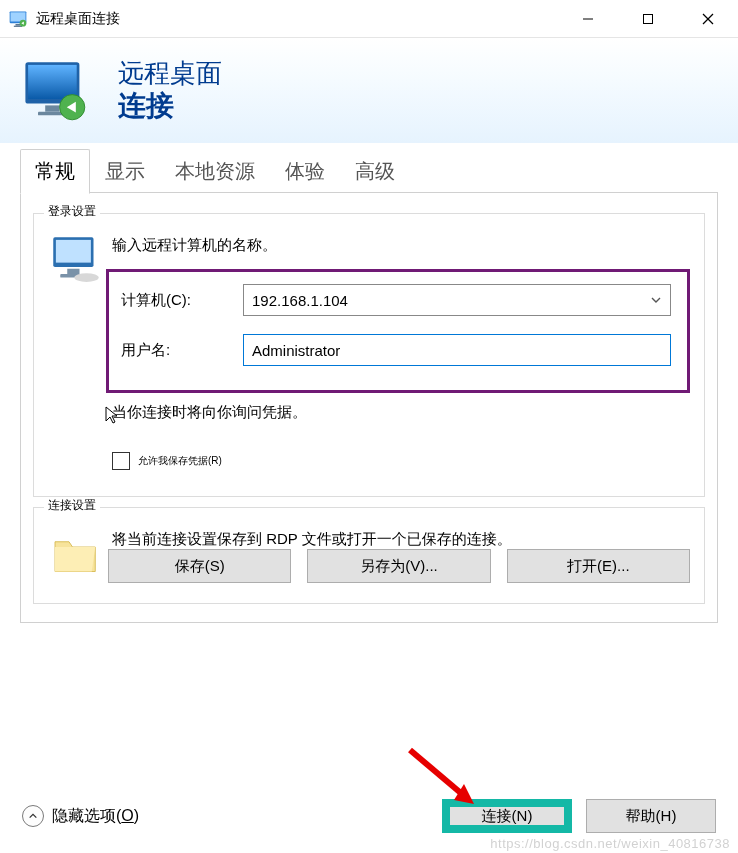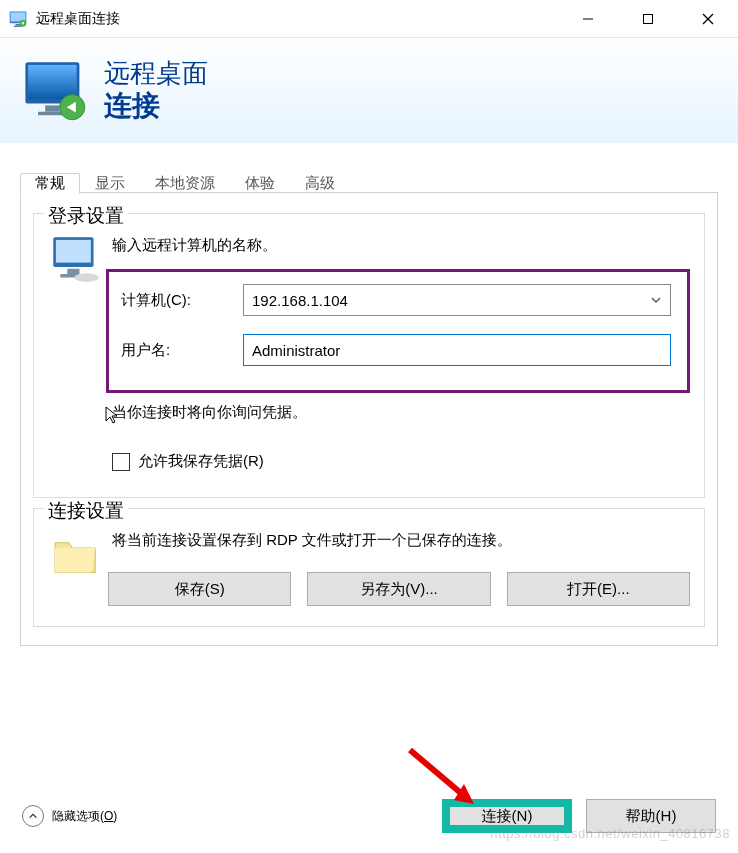--- a/index.html
+++ b/index.html
@@ -8,73 +8,73 @@
     
     .titlebar { height: 38px; display: flex; align-items: center; padding: 0 0 0 8px; border-bottom: 1px solid #e5e5e5; gap: 17px; }
     .titlebar-left { display: flex; align-items: center; gap: 8px; flex: 1; }
     .titlebar-icon svg { width: 20px; height: 20px; display: block; }
     .titlebar-title { font-size: 14px; }
     .win-controls { display: flex; height: 100%; }
     .win-btn { width: 60px; height: 100%; display: flex; align-items: center; justify-content: center; font-size: 14px; color: #333; cursor: pointer; }
     .win-btn svg { width: 12px; height: 12px; }
 
     
-    .banner { height: 105px; background: linear-gradient(to bottom, #ffffff 0%, #f5fbff 40%, #e6f3fe 100%); display: flex; align-items: center; padding: 0 20px; gap: 12px; }
+    .banner { height: 105px; background: linear-gradient(to bottom, #ffffff 0%, #f5fbff 40%, #e6f3fe 100%); display: flex; align-items: center; padding: 0 20px; gap: 26px; }
     .banner-icon svg { width: 72px; height: 72px; display: block; }
     .banner-text .line1 { font-size: 26px; color: #003b8f; font-weight: 400; }
     .banner-text .line2 { font-size: 28px; color: #003b8f; font-weight: 700; margin-top: -4px; }
 
     
     .main { padding: 16px 20px 12px 20px; }
     .tabs { display: flex; align-items: flex-end; position: relative; height: 34px; margin-bottom: 0; }
     .tabs::after { content: ""; position: absolute; left: 0; right: 0; bottom: 0; height: 1px; background: #d0d0d0; z-index: 0; }
-    .tab { padding: 0 14px; font-size: 15px; color: #555; cursor: pointer; border: 1px solid transparent; border-bottom: none; position: relative; z-index: 1; background: transparent; }
+    .tab { padding: 8px 14px; font-size: 20px; color: #555; cursor: pointer; border: 1px solid transparent; border-bottom: none; position: relative; z-index: 1; background: transparent; }
     .tab.active { color: #000; border-color: #d0d0d0; background: #fff; border-bottom: 1px solid #fff; margin-bottom: -1px; border-radius: 2px 2px 0 0; }
     .tab-body { border: 1px solid #d0d0d0; border-top: none; background: #fff; padding: 10px 12px 18px 12px; }
 
     
     .group { border: 1px solid #dcdcdc; background: #fff; padding: 18px 14px 20px 14px; position: relative; margin-top: 10px; }
-    .group-label { position: absolute; top: -11px; left: 10px; background: #fff; padding: 0 4px; font-size: 19px; }
+    .group-label { position: absolute; top: -11px; left: 10px; background: #fff; padding: 0 4px; font-size: 12px; }
     .group-inner { display: flex; gap: 8px; align-items: flex-start; }
     .group-icon svg { width: 56px; height: 56px; display: block; }
     .group-fields { flex: 1; padding-top: 4px; }
 
     .note { margin-bottom: 14px; font-size: 15px; }
     .redbox { border: 3px solid #701a75; padding: 12px 16px 6px 12px; margin: 4px 0 10px -6px; }
     .row { display: flex; align-items: center; margin-bottom: 18px; }
     .row label { width: 122px; font-size: 15px; }
     .combo, .textinput { flex: 1; height: 32px; border: 1px solid #888; background: #fff; font-size: 15px; padding: 0 8px; display: flex; align-items: center; justify-content: space-between; }
     .textinput { border-color: #0078d7; }
     .combo .chev svg { width: 12px; height: 12px; }
 
     .subnote { margin: 6px 0 30px 0; font-size: 15px; position: relative; }
     .cursor-probe { position: absolute; left: -8px; top: 2px; }
     .cursor-probe svg { width: 16px; height: 20px; }
 
-    .checkrow { display: flex; align-items: center; gap: 8px; margin: 0 0 6px 0; font-size: 15px; }
+    .checkrow { display: flex; align-items: center; gap: 8px; margin: 0 0 6px 0; font-size: 10px; }
     .checkrow .chk { width: 18px; height: 18px; border: 1px solid #333; background: #fff; }
 
     
-    .conn-desc { font-size: 15px; margin-bottom: 22px; }
+    .conn-desc { font-size: 15px; }
     .btnrow { display: flex; gap: 16px; margin-left: -4px; }
     .btnrow .wbtn { flex: 1; height: 34px; border: 1px solid #adadad; background: #e1e1e1; font-size: 15px; display: flex; align-items: center; justify-content: center; cursor: pointer; }
 
     
     .footer { position: absolute; left: 0; right: 0; bottom: 0; padding: 16px 22px 20px 22px; display: flex; align-items: center; justify-content: space-between; }
     .footer-left { display: flex; align-items: center; gap: 8px; cursor: pointer; }
     .circle-arrow { width: 22px; height: 22px; border: 1px solid #7a7a7a; border-radius: 50%; display: flex; align-items: center; justify-content: center; background: #fdfdfd; }
     .circle-arrow svg { width: 10px; height: 10px; }
-    .hide-opts { font-size: 12px; }
+    .hide-opts { font-size: 16px; }
     .hide-opts .uline { text-decoration: underline; }
     .footer-right { display: flex; gap: 14px; }
     .action-btn { width: 130px; height: 34px; border: 1px solid #adadad; background: #e1e1e1; font-size: 15px; display: flex; align-items: center; justify-content: center; cursor: pointer; }
     .action-btn.primary { border: 8px solid #14b8a6; background: #e1e1e1; }
 
     
-    .watermark { position: absolute; right: 8px; bottom: 12px; font-size: 13px; color: rgba(140,140,140,0.4); letter-spacing: 0.5px; pointer-events: none; }
+    .watermark { position: absolute; right: 8px; bottom: 2px; font-size: 13px; color: rgba(140,140,140,0.4); letter-spacing: 0.5px; pointer-events: none; }
 
     
     .red-arrow { position: absolute; left: 404px; top: 742px; pointer-events: none; }
     .red-arrow svg { width: 80px; height: 70px; }
   </style>
 </head>
 <body>
 
 <div class="titlebar">
   <div class="titlebar-left">

